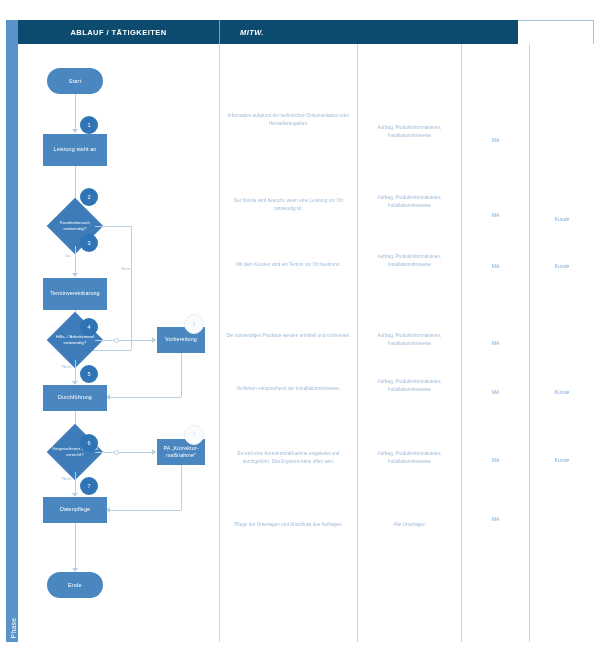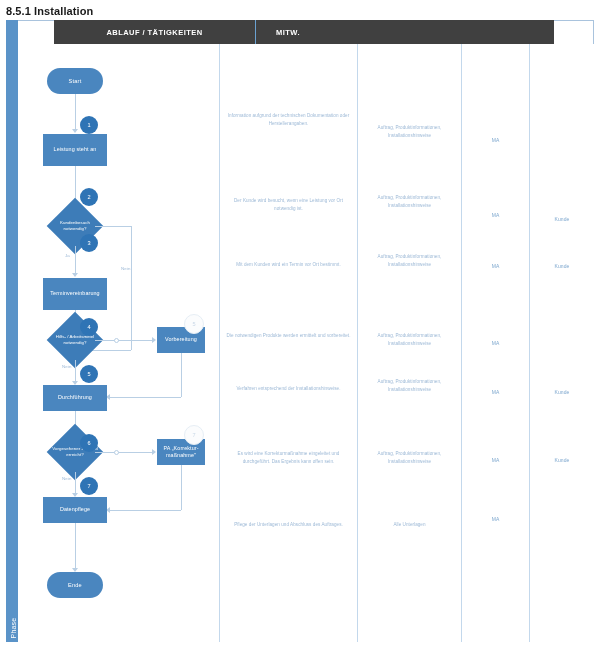--- a/index.html
+++ b/index.html
@@ -33,21 +33,21 @@
   .phase-label{
     position:absolute;left:-17px;bottom:8px;width:50px;height:12px;
     transform:rotate(-90deg);transform-origin:center center;
     font-size:7px;color:#ffffff;text-align:center;line-height:12px;
     letter-spacing:.2px;
   }
 
   
   .header-row{
     position:absolute;left:18px;top:20px;width:500px;height:24px;
-    display:flex;background:#404040;margin-left:36px;
+    display:flex;background:#0c4a6e;
   }
   .hcell{
     display:flex;align-items:center;justify-content:center;
     color:#ffffff;font-size:7.5px;font-weight:bold;letter-spacing:.45px;
     border-right:1px solid #6ba2d2;box-sizing:border-box;height:100%;
   }
   .hcell:last-child{border-right:none;}
 
   
   .body-row{
@@ -58,21 +58,21 @@
     position:relative;height:100%;box-sizing:border-box;
     border-right:1px solid #c3d8ec;background:#ffffff;
   }
   .bcell:last-child{border-right:none;}
 
   
   .c1{flex:0 0 202px;}
   .c2{flex:0 0 138px;}
   .c3{flex:0 0 104px;}
   .c4{flex:0 0 68px;}
-  .c5{flex:0 0 64px;}
+  .c5{flex:0 0 64px;font-style:italic;}
 
   
   .note{
     position:absolute;left:6px;width:calc(100% - 12px);
     text-align:center;font-size:4.6px;line-height:1.75;
     color:#9db9d6;letter-spacing:.05px;
   }
   .doc{
     position:absolute;left:5px;width:calc(100% - 10px);
     text-align:center;font-size:4.6px;line-height:1.75;
@@ -146,23 +146,20 @@
   .dot-o{
     position:absolute;width:3px;height:3px;border-radius:50%;
     border:1px solid #b9cfe4;background:#ffffff;
   }
 </style>
 </head>
 <body>
 
 <div class="page">
 
-  <div class="title-bar">
-    <span class="title-text">8.5.1 Installation</span>
-  </div>
 
   <div class="frame"></div>
 
   <div class="phase-band">
     <div class="phase-label">Phase</div>
   </div>
 
   <div class="header-row">
     <div class="hcell c1">ABLAUF / TÄTIGKEITEN</div>
     <div class="hcell c5">MITW.</div>

